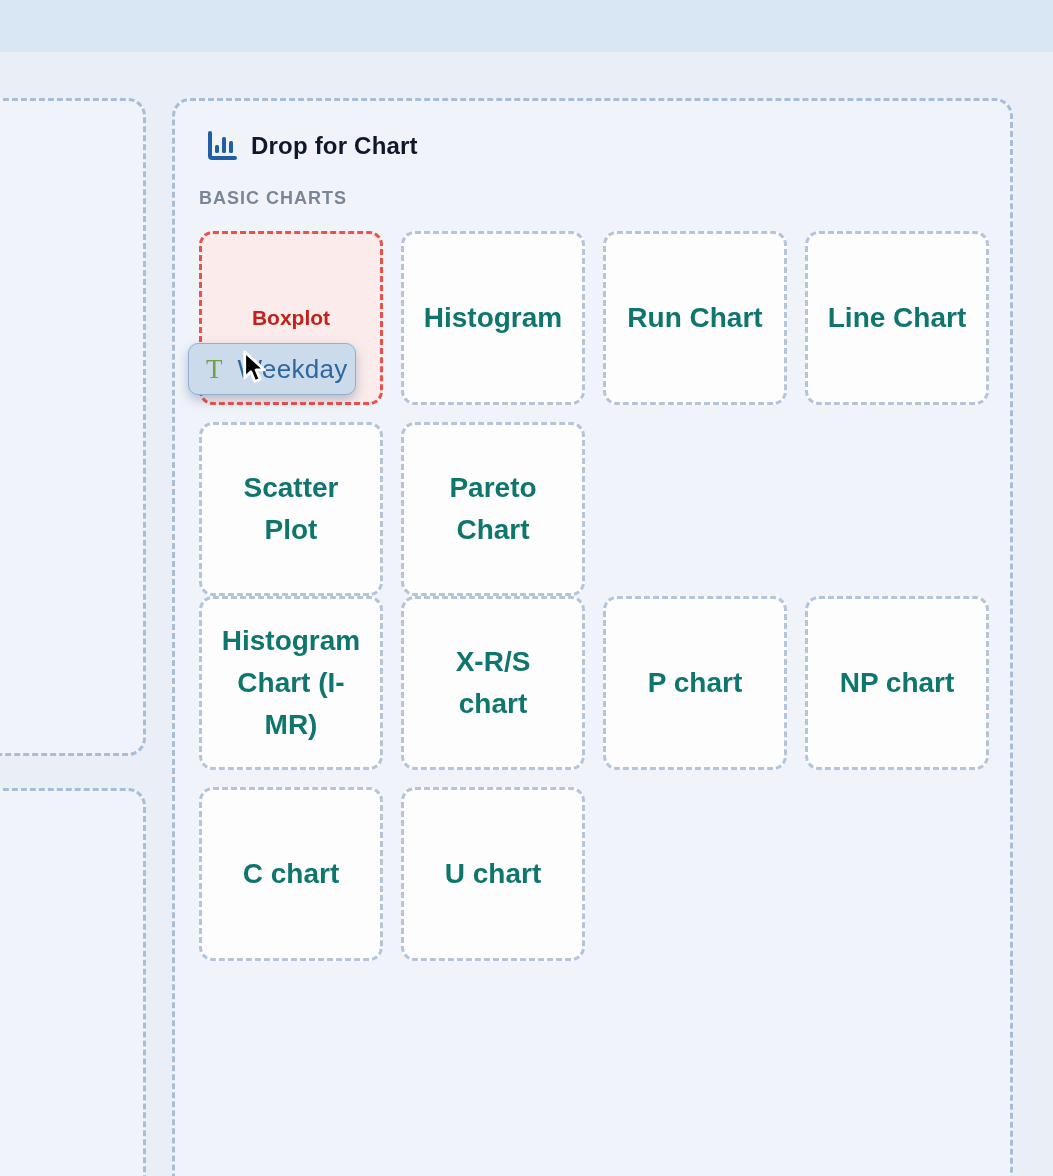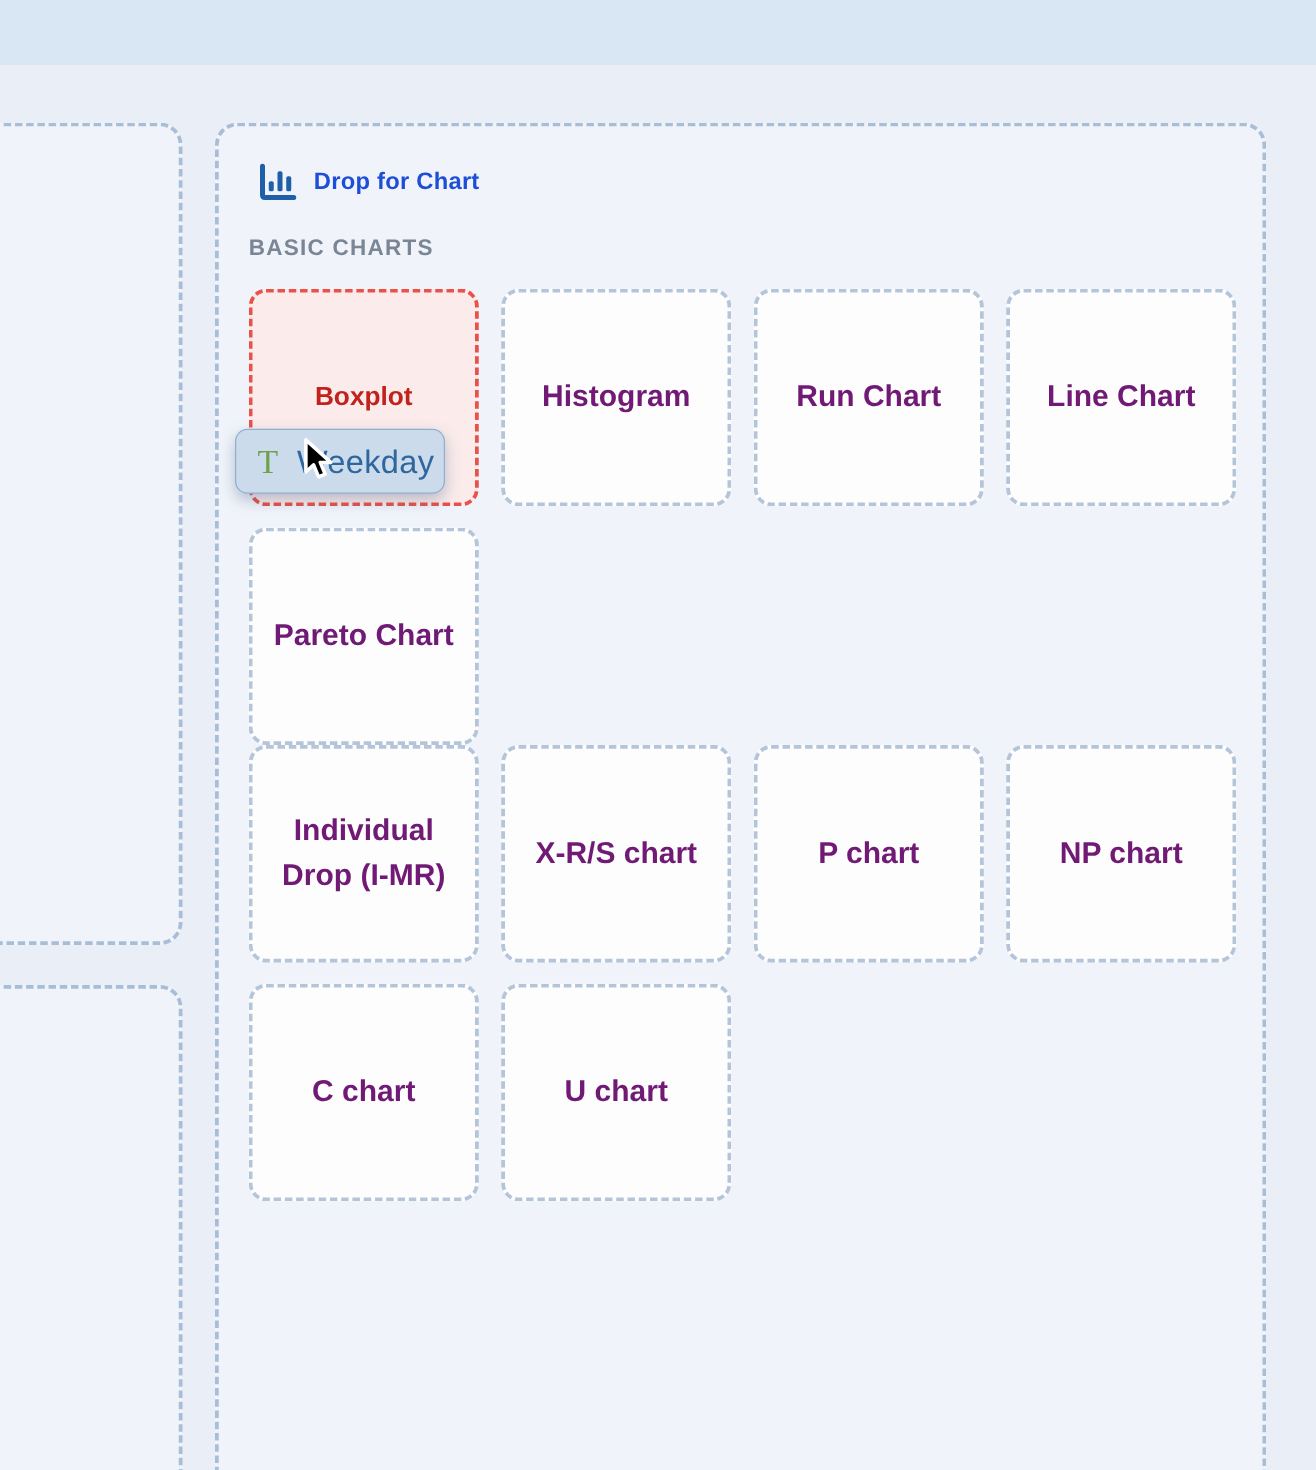--- a/index.html
+++ b/index.html
@@ -33,23 +33,23 @@
 
   .panel-header {
     display: flex;
     align-items: center;
     gap: 12px;
     margin: 28px 0 0 30px;
   }
   .chart-icon { width: 34px; height: 34px; display: inline-flex; }
   .panel-title {
     margin: 0;
-    font-size: 19px;
+    font-size: 24px;
     font-weight: bold;
-    color: #1d4ed8;
+    color: #0f172a;
     letter-spacing: 0.2px;
   }
   .section-label {
     margin: 25px 0 22px 24px;
     font-size: 18px;
     font-weight: bold;
     letter-spacing: 1px;
     color: #7a8595;
   }
   .section-label.control { margin-top: 30px; }
@@ -67,23 +67,23 @@
     border: 3px dashed #b5c5d9;
     border-radius: 14px;
     background: #fdfdfe;
     display: flex;
     align-items: center;
     justify-content: center;
     text-align: center;
     padding: 0 14px;
   }
   .tile-label {
-    font-size: 24px;
+    font-size: 28px;
     font-weight: bold;
-    color: #701a75;
+    color: #0f766e;
     line-height: 1.5;
   }
   .tile.drop-active {
     border: 3px dashed #e8524a;
     background: #fbeceb;
   }
   .tile.drop-active .tile-label {
     color: #c2211c;
     font-size: 21px;
   }
@@ -153,28 +153,31 @@
     <div class="tile">
       <span class="tile-label">Histogram</span>
     </div>
     <div class="tile">
       <span class="tile-label">Run Chart</span>
     </div>
     <div class="tile">
       <span class="tile-label">Line Chart</span>
     </div>
     <div class="tile">
+      <span class="tile-label">Scatter Plot</span>
+    </div>
+    <div class="tile">
       <span class="tile-label">Pareto Chart</span>
     </div>
   </div>
 
 
   <div class="tile-grid">
     <div class="tile">
-      <span class="tile-label">Individual Drop (I-MR)</span>
+      <span class="tile-label">Histogram Chart (I-MR)</span>
     </div>
     <div class="tile">
       <span class="tile-label">X-R/S chart</span>
     </div>
     <div class="tile">
       <span class="tile-label">P chart</span>
     </div>
     <div class="tile">
       <span class="tile-label">NP chart</span>
     </div>

